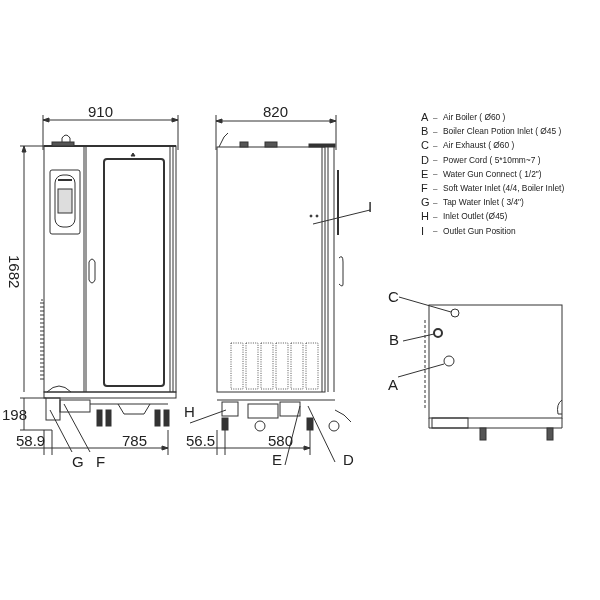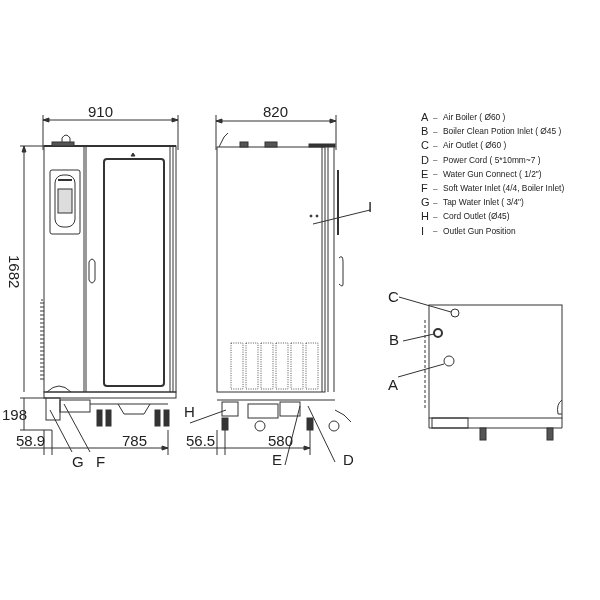--- a/index.html
+++ b/index.html
@@ -172,21 +172,21 @@
       <span>Air Boiler ( Ø60 )</span>
     </div>
   <div class="legend-row">
       <span class="legend-key">B</span>
       <span class="legend-dash">–</span>
       <span>Boiler Clean Potion Inlet ( Ø45 )</span>
     </div>
   <div class="legend-row">
       <span class="legend-key">C</span>
       <span class="legend-dash">–</span>
-      <span>Air Outlet ( Ø60 )</span>
+      <span>Air Exhaust ( Ø60 )</span>
     </div>
   <div class="legend-row">
       <span class="legend-key">D</span>
       <span class="legend-dash">–</span>
       <span>Power Cord ( 5*10mm~7 )</span>
     </div>
   <div class="legend-row">
       <span class="legend-key">E</span>
       <span class="legend-dash">–</span>
       <span>Water Gun Connect ( 1/2")</span>
@@ -197,20 +197,20 @@
       <span>Soft Water Inlet (4/4, Boiler Inlet)</span>
     </div>
   <div class="legend-row">
       <span class="legend-key">G</span>
       <span class="legend-dash">–</span>
       <span>Tap Water Inlet  ( 3/4")</span>
     </div>
   <div class="legend-row">
       <span class="legend-key">H</span>
       <span class="legend-dash">–</span>
-      <span>Cord Outlet (Ø45)</span>
+      <span>Inlet Outlet (Ø45)</span>
     </div>
   <div class="legend-row">
       <span class="legend-key">I</span>
       <span class="legend-dash">–</span>
       <span>Outlet Gun Position</span>
     </div>
 </div>
 
 </body></html>

